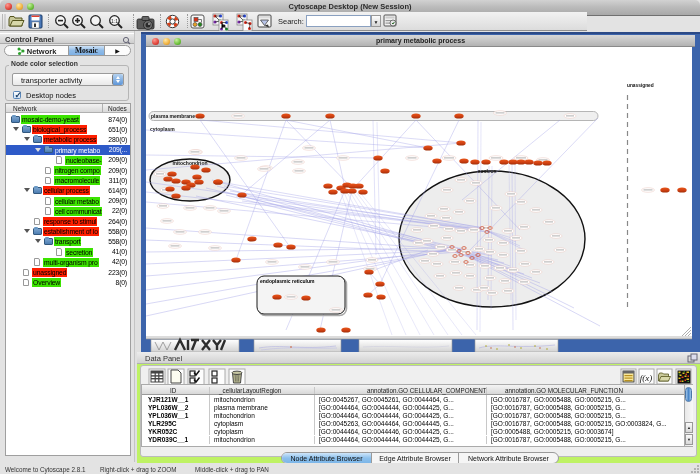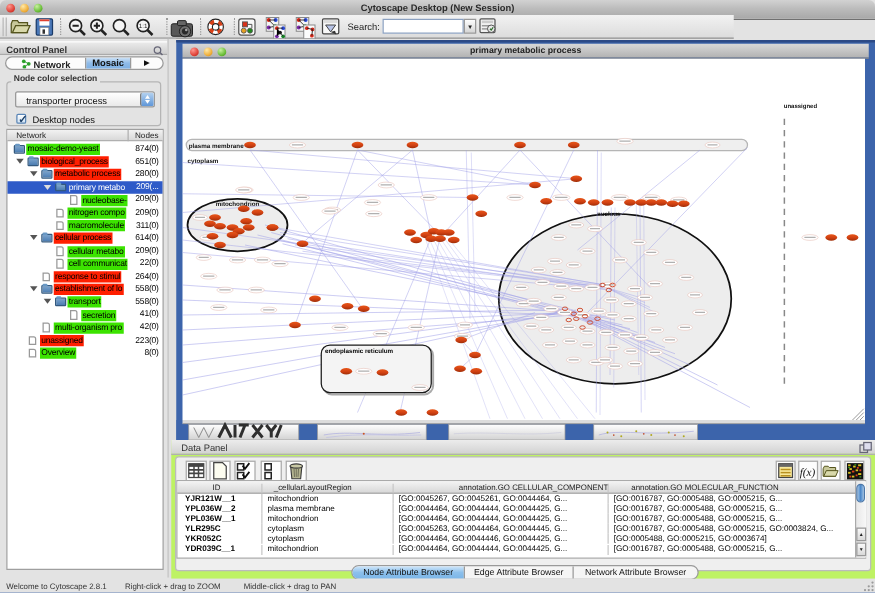--- a/index.html
+++ b/index.html
@@ -26,21 +26,21 @@
   border:1px solid #999; font-size:5px; color:#222; text-align:center; line-height:12px;}
 
 
 #cp { left:0; top:31px; width:134px; height:431px; background:#e3e3e3; }
 #cp-head { position:absolute; left:0; top:2px; width:134px; height:11px;
   background:linear-gradient(#eaeaea,#cfcfcf); border-top:1px solid #fff; border-bottom:1px solid #aaa; }
 #cp-head span { position:absolute; left:5px; top:1px; font-size:7.5px; font-weight:bold; color:#333; }
 #cp-tabs { position:absolute; left:4px; top:14px; width:127px; height:11px; background:#fcfcfc;
   border:1px solid #9a9a9a; border-radius:6px; overflow:hidden; display:flex; }
 #cp-tabs .t1 { width:63px; font-size:7.5px; font-weight:bold; color:#222; text-align:center; line-height:11px; }
-#cp-tabs .t2 { width:37px; background:linear-gradient(#cfe3f7,#8fbbe8 50%,#7eb0e4); font-size:7.5px; font-weight:bold; color:#111; text-align:center; line-height:10px; border-left:1px solid #9a9a9a; border-right:1px solid #9a9a9a;}
+#cp-tabs .t2 { width:37px; background:linear-gradient(#cfe3f7,#8fbbe8 50%,#7eb0e4); font-size:7.5px; font-weight:bold; color:#111; text-align:center; line-height:10px; border-left:1px solid #9a9a9a; border-right:1px solid #9a9a9a;font-family:Liberation Serif, serif;}
 #cp-tabs .t3 { flex:1; text-align:center; font-size:6px; line-height:11px; color:#111; }
 #cp-group { position:absolute; left:5px; top:34px; width:124px; height:36px;
   border:1px solid #b5b5b5; border-radius:3px; }
 #cp-group-title { position:absolute; left:9px; top:28.5px; font-size:6.8px; font-weight:bold; color:#333; background:#e3e3e3; padding:0 2px; }
 #combo { position:absolute; left:12px; top:42px; width:112px; height:13px; background:linear-gradient(#ffffff,#e9e9e9);
   border:1px solid #9a9a9a; border-radius:2px; }
 #combo span { position:absolute; left:8px; top:2px; font-size:7.5px; color:#111; }
 #combo .btn { position:absolute; right:0; top:0; width:11px; height:11px; border-radius:2px;
   background:linear-gradient(#b5d2f0,#5e96d8); border-left:1px solid #7a7a7a; }
 #combo .btn:before { content:""; position:absolute; left:3px; top:2px; border-left:2.5px solid transparent; border-right:2.5px solid transparent; border-bottom:3px solid #fff; }
@@ -233,21 +233,21 @@
           <circle cx="6" cy="4" r="1.5" fill="#2da12d"></circle>
           <circle cx="2.5" cy="6.5" r="1.5" fill="#2da12d"></circle>
           <path d="M2 2 L6 4 L2.5 6.5" stroke="#2da12d" stroke-width="0.7" fill="none"></path>
         </svg> Network</div>
     <div class="t2">Mosaic</div>
     <div class="t3">▶</div>
   </div>
   <div id="cp-group"></div>
   <div id="cp-group-title">Node color selection</div>
   <div id="combo">
-      <span>transporter process</span>
+      <span>transporter activity</span>
       <div class="btn"></div>
     </div>
   <div id="cb"></div>
     <div id="cb-lbl">Desktop nodes</div>
   <div id="tree">
     <div id="tree-head">
         <span class="c1">Network</span>
         <span class="c2">Nodes</span>
         <span class="div"></span>
       </div>

